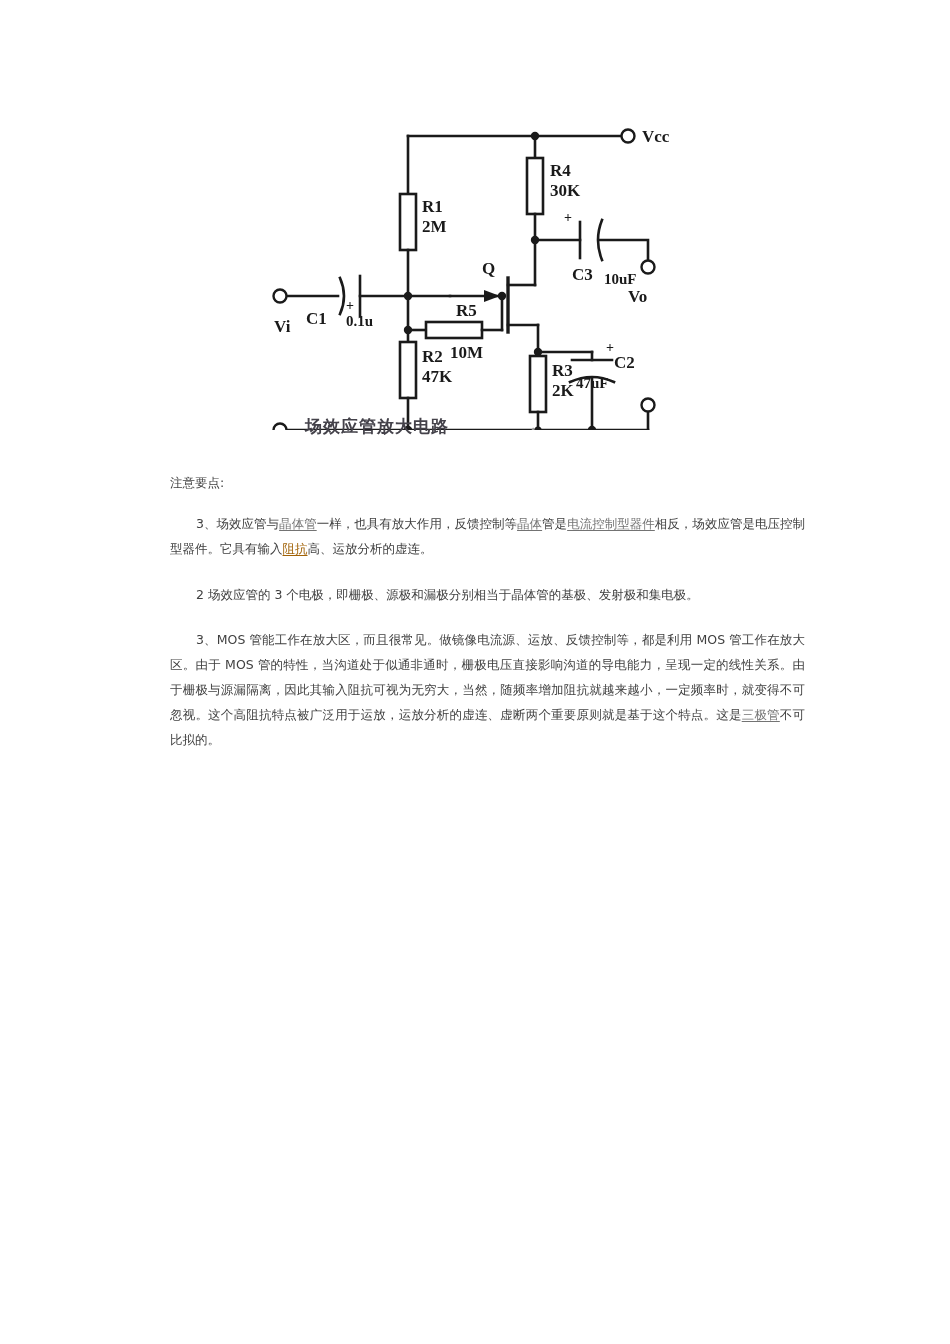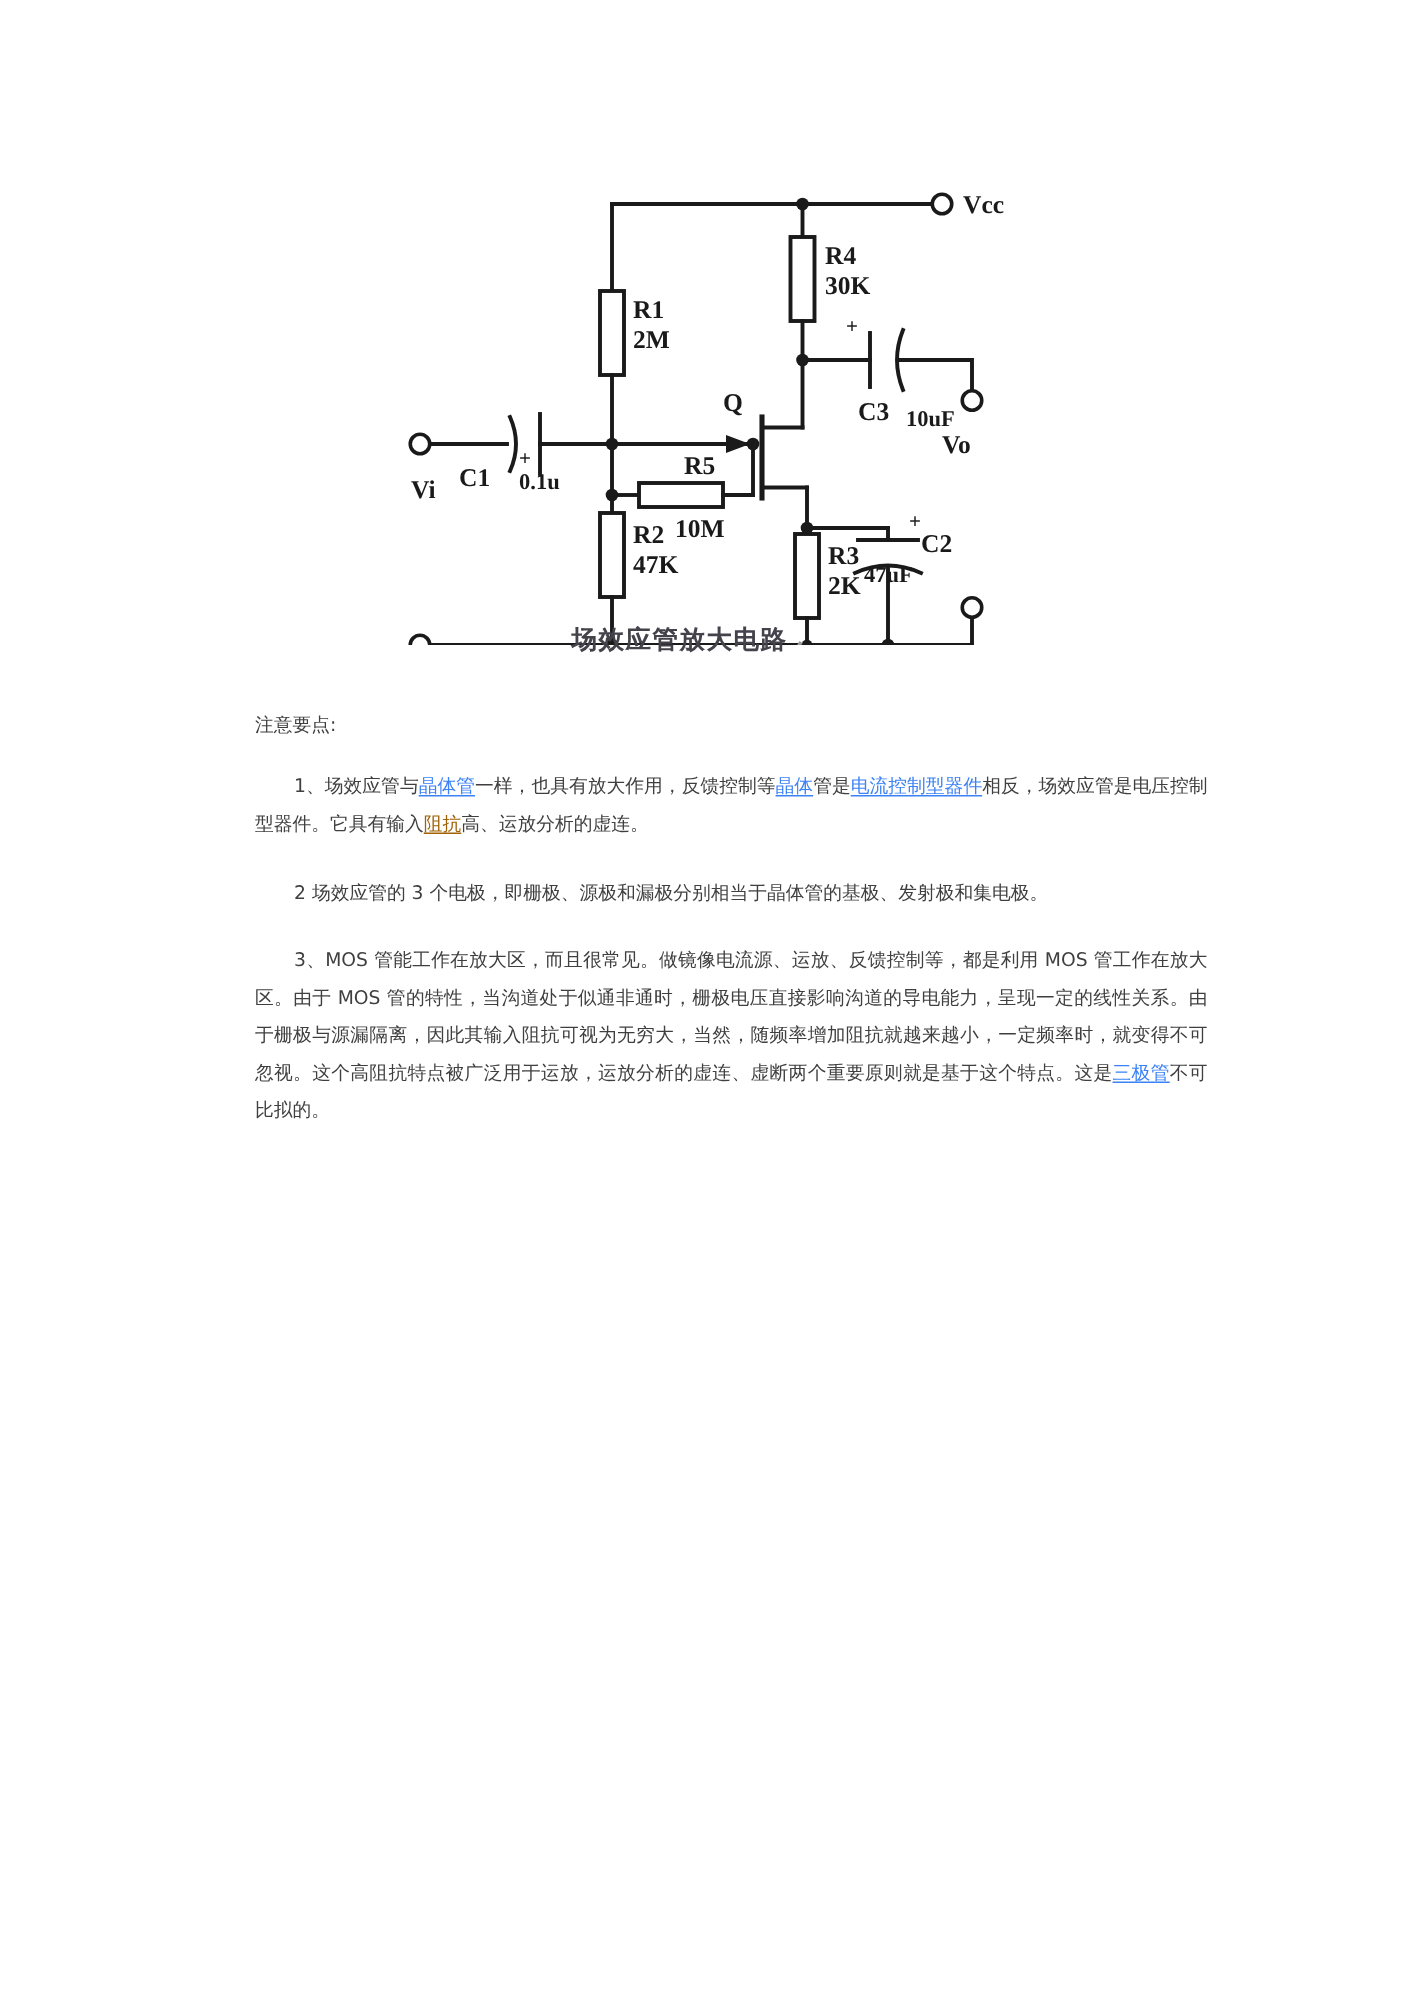--- a/index.html
+++ b/index.html
@@ -40,21 +40,21 @@
   .sch-plus {
     font-family: "Liberation Serif", serif;
     font-size: 14px;
     fill: #1a1a1a;
   }
   .fig-caption {
     position: absolute;
     left: 55px;
     top: 305px;
     width: 220px;
-    text-align: right;
+    text-align: left;
     font-family: "DejaVu Serif", serif;
     font-size: 17px;
     color: #44424a;
     letter-spacing: 1px;
   }
 
   
   #article {
     position: absolute;
     left: 5px;
@@ -66,21 +66,21 @@
     padding: 0 150px 0 165px;
     font-family: "DejaVu Sans", sans-serif;
     font-size: 12.5px;
     line-height: 25px;
     color: #3f3f3f;
     text-align: justify;
   }
   .para.indent { text-indent: 26px; }
   .para.tight { margin-bottom: 16px; }
   .lnk-dark {
-    color: #3b82f6;
+    color: #737373;
     text-decoration: underline;
     text-underline-offset: 2px;
   }
   .lnk-blue {
     color: #a16207;
     text-decoration: underline;
     text-underline-offset: 2px;
     font-family: Liberation Serif, serif;
   }
 </style>
@@ -215,20 +215,20 @@
     <text class="sch-plus" x="314" y="112">+</text>
   </svg>
 
   <div class="fig-caption">场效应管放大电路</div>
 </div>
 
 <div id="article">
 
   <p class="para tight">注意要点:</p>
 
-  <p class="para indent"><span>1、场效应管与</span><a class="lnk-dark" href="#">晶体管</a><span>一样，也具有放大作用，反馈控制等</span><a class="lnk-dark" href="#">晶体</a><span>管是</span><a class="lnk-dark" href="#">电流控制型器件</a><span>相反，场效应管是电压控制型器件。它具有输入</span><a class="lnk-blue" href="#">阻抗</a><span>高、运放分析的虚连。</span></p>
+  <p class="para indent"><span>3、场效应管与</span><a class="lnk-dark" href="#">晶体管</a><span>一样，也具有放大作用，反馈控制等</span><a class="lnk-dark" href="#">晶体</a><span>管是</span><a class="lnk-dark" href="#">电流控制型器件</a><span>相反，场效应管是电压控制型器件。它具有输入</span><a class="lnk-blue" href="#">阻抗</a><span>高、运放分析的虚连。</span></p>
 
   <p class="para indent">2 场效应管的 3 个电极，即栅极、源极和漏极分别相当于晶体管的基极、发射极和集电极。</p>
 
   <p class="para indent"><span>3、MOS 管能工作在放大区，而且很常见。做镜像电流源、运放、反馈控制等，都是利用 MOS 管工作在放大区。由于 MOS 管的特性，当沟道处于似通非通时，栅极电压直接影响沟道的导电能力，呈现一定的线性关系。由于栅极与源漏隔离，因此其输入阻抗可视为无穷大，当然，随频率增加阻抗就越来越小，一定频率时，就变得不可忽视。这个高阻抗特点被广泛用于运放，运放分析的虚连、虚断两个重要原则就是基于这个特点。这是</span><a class="lnk-dark" href="#">三极管</a><span>不可比拟的。</span></p>
 
 
 </div>
 
 </body></html>

